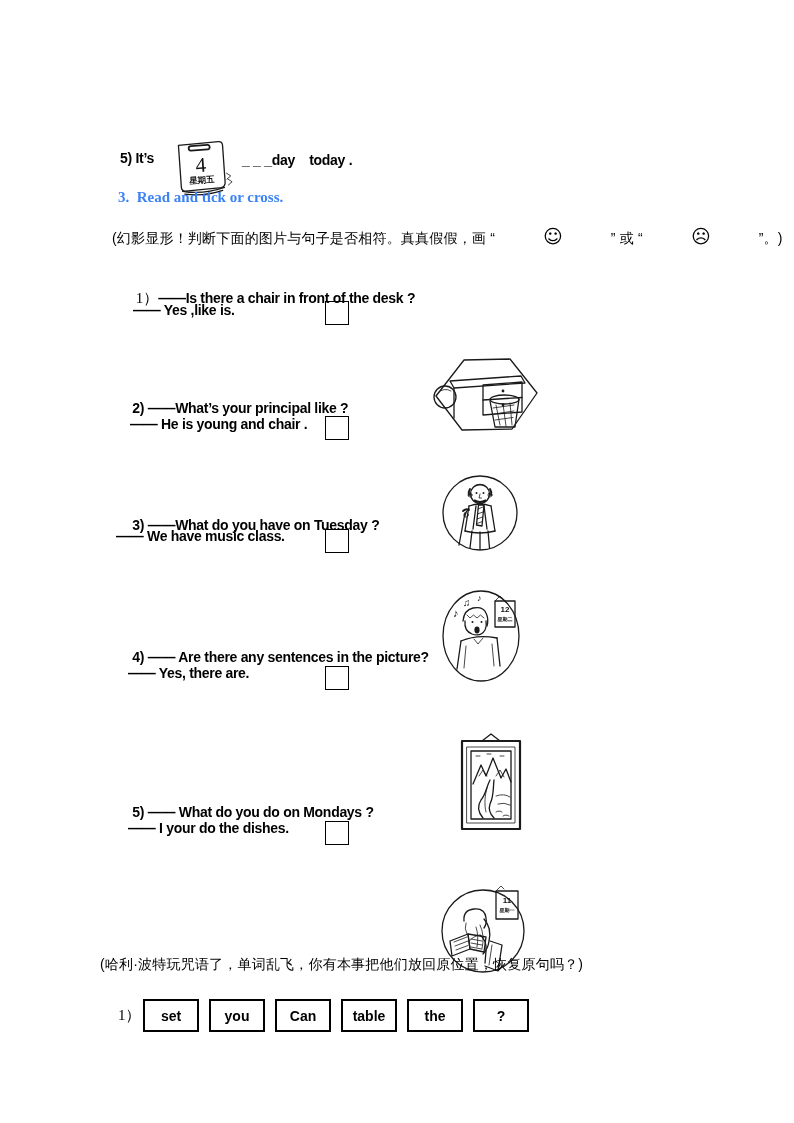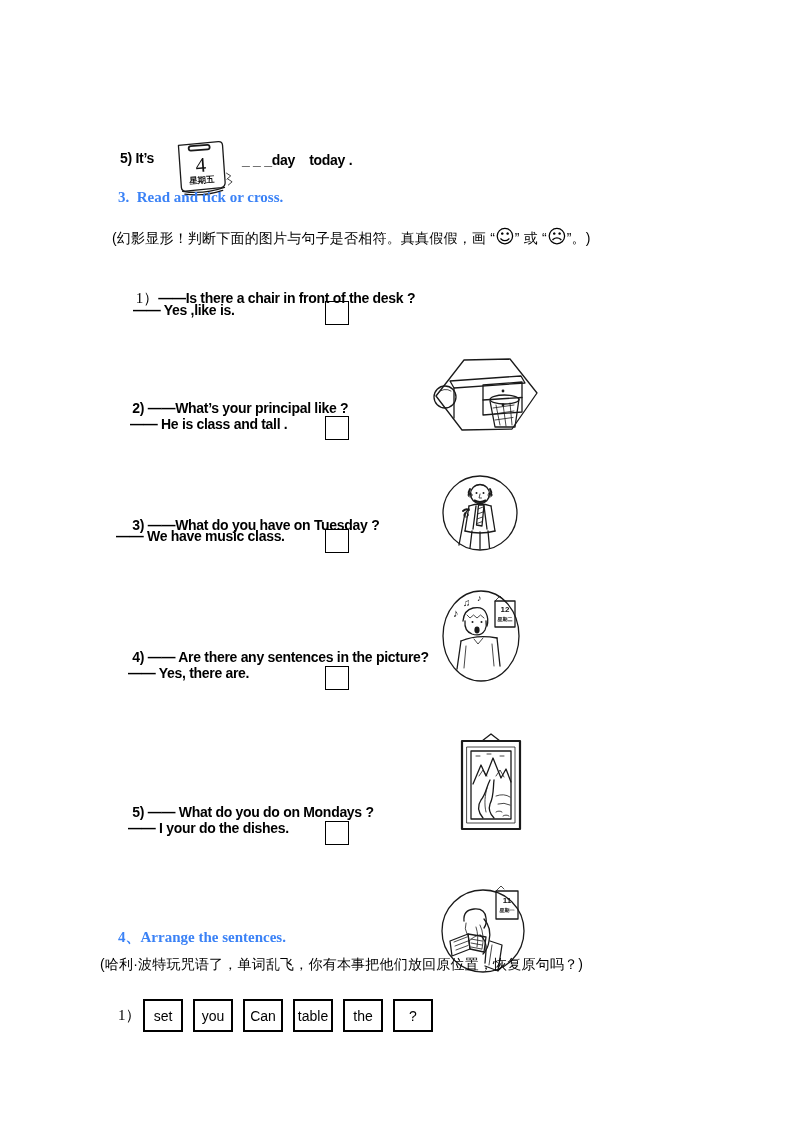--- a/index.html
+++ b/index.html
@@ -7,27 +7,27 @@
   body { font-family:"Liberation Sans","DejaVu Sans",sans-serif; color:#000; }
   .page { position:relative; width:794px; height:1123px; background:#fff; overflow:hidden; }
   .abs { position:absolute; white-space:pre; }
   .t { font-family:Liberation Sans, sans-serif; font-weight:bold; font-size:14px;
        letter-spacing:-0.3px; color:#000; white-space:pre; }
   .serifnum { font-family:"Liberation Serif","DejaVu Serif",serif; font-weight:normal; font-size:15px;
        letter-spacing:0; }
   .h { font-family:"Liberation Serif","DejaVu Serif",serif; font-weight:bold; font-size:15px;
        color:#3b82f6; white-space:pre; }
   .cn { font-size:14px; font-weight:normal; letter-spacing:0.2px; white-space:pre; }
-  .instr { display:flex; align-items:center; }
+  .instr { display:flex; align-items:center;gap:48px; }
   .face { font-family:"DejaVu Sans",sans-serif; font-size:19px; font-weight:normal;
           position:relative; top:-2px; line-height:1; }
   .checkbox { position:absolute; width:24px; height:24px; border:1.6px solid #000; background:#fff; }
   .words { position:absolute; display:flex; gap:10px; }
-  .wordbox { width:40px; height:33px; border:2px solid #000; display:flex; align-items:center;
-             justify-content:center; font-weight:normal; font-size:14px; background:#fff; }
+  .wordbox { width:56px; height:33px; border:2px solid #000; display:flex; align-items:center;
+             justify-content:center; font-weight:bold; font-size:14px; background:#fff; }
   svg { display:block; overflow:visible; }
   .lineart path, .lineart rect, .lineart circle, .lineart ellipse, .lineart polygon, .lineart line, .lineart polyline
        { stroke:#1a1a1a; fill:none; stroke-width:1.3; stroke-linecap:round; stroke-linejoin:round; }
   .lineart .thick { stroke-width:2.2; }
   .lineart .thin  { stroke-width:0.8; }
   .lineart .filldark { fill:#1a1a1a; stroke:none; }
   .svgtxt { font-family:"Liberation Serif","DejaVu Serif",serif; fill:#111; }
   .svgtxt-sans { font-family:"Liberation Sans","DejaVu Sans",sans-serif; font-weight:bold; fill:#111; }
 </style>
 </head>
@@ -78,21 +78,21 @@
       <path d="M60,49 L65,75 L85,75 L89,47"></path>
       <ellipse cx="74.5" cy="47.5" rx="14.5" ry="4.5"></ellipse>
       <path d="M63,56 l21,-3 M64,62 l20,-3 M65,68 l18,-2.5" class="thin"></path>
       <path d="M66,53 l4,20 M73,52 l3,22 M80,51 l2,22" class="thin"></path>
     </svg>
   </div>
 
   <div class="abs t" style="left:118px; top:384px; z-index:2;">
     <span>2)</span><span> ——What’s your principal like ?</span>
   </div>
-  <div class="abs t" style="left:130px; top:416px; z-index:2;">—— He is class and tall .</div>
+  <div class="abs t" style="left:130px; top:416px; z-index:2;">—— He is young and chair .</div>
   <div class="checkbox" style="left:325px; top:416px;"></div>
 
   <div class="abs" style="left:441px; top:437px;">
     <svg width="78" height="80" viewBox="0 0 78 80" class="lineart">
       <circle cx="39" cy="40" r="37"></circle>
       <circle cx="39" cy="21" r="9.5"></circle>
       <path d="M29,16 q-2,3 -1,6 M49,16 q2,3 1,6" style="stroke-width:2"></path>
       <path d="M34,12.5 q5,-2 10,0" class="thin"></path>
       <circle cx="29" cy="22" r="2" class="thin"></circle>
       <circle cx="49" cy="22" r="2" class="thin"></circle>
@@ -191,21 +191,20 @@
       <path d="M28,53 L46,56 L44,71 L30,68 Z"></path>
       <path d="M14,61 l13,-5 M15,65 l13,-5 M16,69 l12,-4.5" class="thin"></path>
       <path d="M31,58 l11,2 M31,62 l11,2 M31,66 l10.5,2" class="thin"></path>
       <path d="M38,54 q-5,2 -9,6" class="thin"></path>
       <path d="M40,54 q7,5 6,16 L45,82"></path>
       <path d="M50,60 L62,64 L58,90 L45,85"></path>
       <path d="M52,64 L49,84" class="thin"></path>
     </svg>
   </div>
 
-  <div class="abs h" style="left:118px; top:928px;">4、Arrange the sentences.</div>
   <div class="abs cn" style="left:100px; top:956px;">(哈利·波特玩咒语了，单词乱飞，你有本事把他们放回原位置，恢复原句吗？)</div>
 
   <div class="abs serifnum" style="left:118px; top:1006px;">1）</div>
   <div class="words" style="left:143px; top:999px;">
     <div class="wordbox">set</div>
     <div class="wordbox">you</div>
     <div class="wordbox">Can</div>
     <div class="wordbox">table</div>
     <div class="wordbox">the</div>
     <div class="wordbox">?</div>

